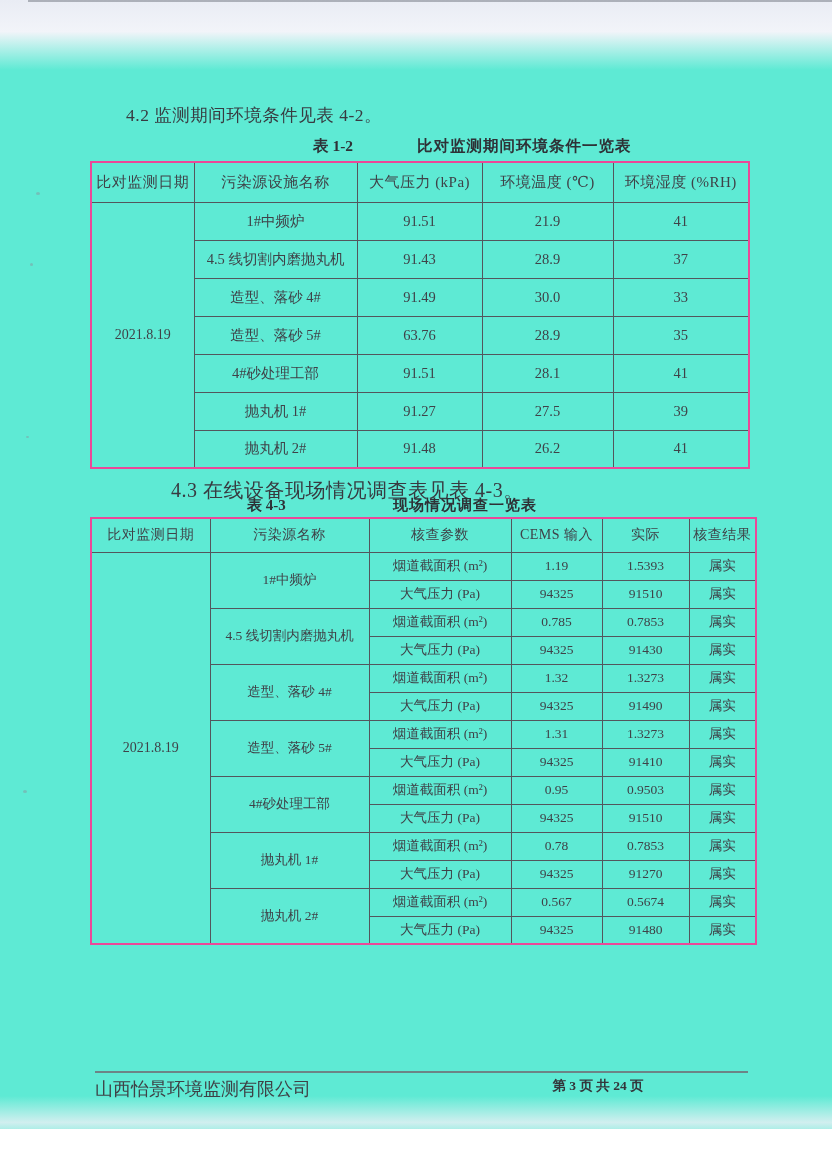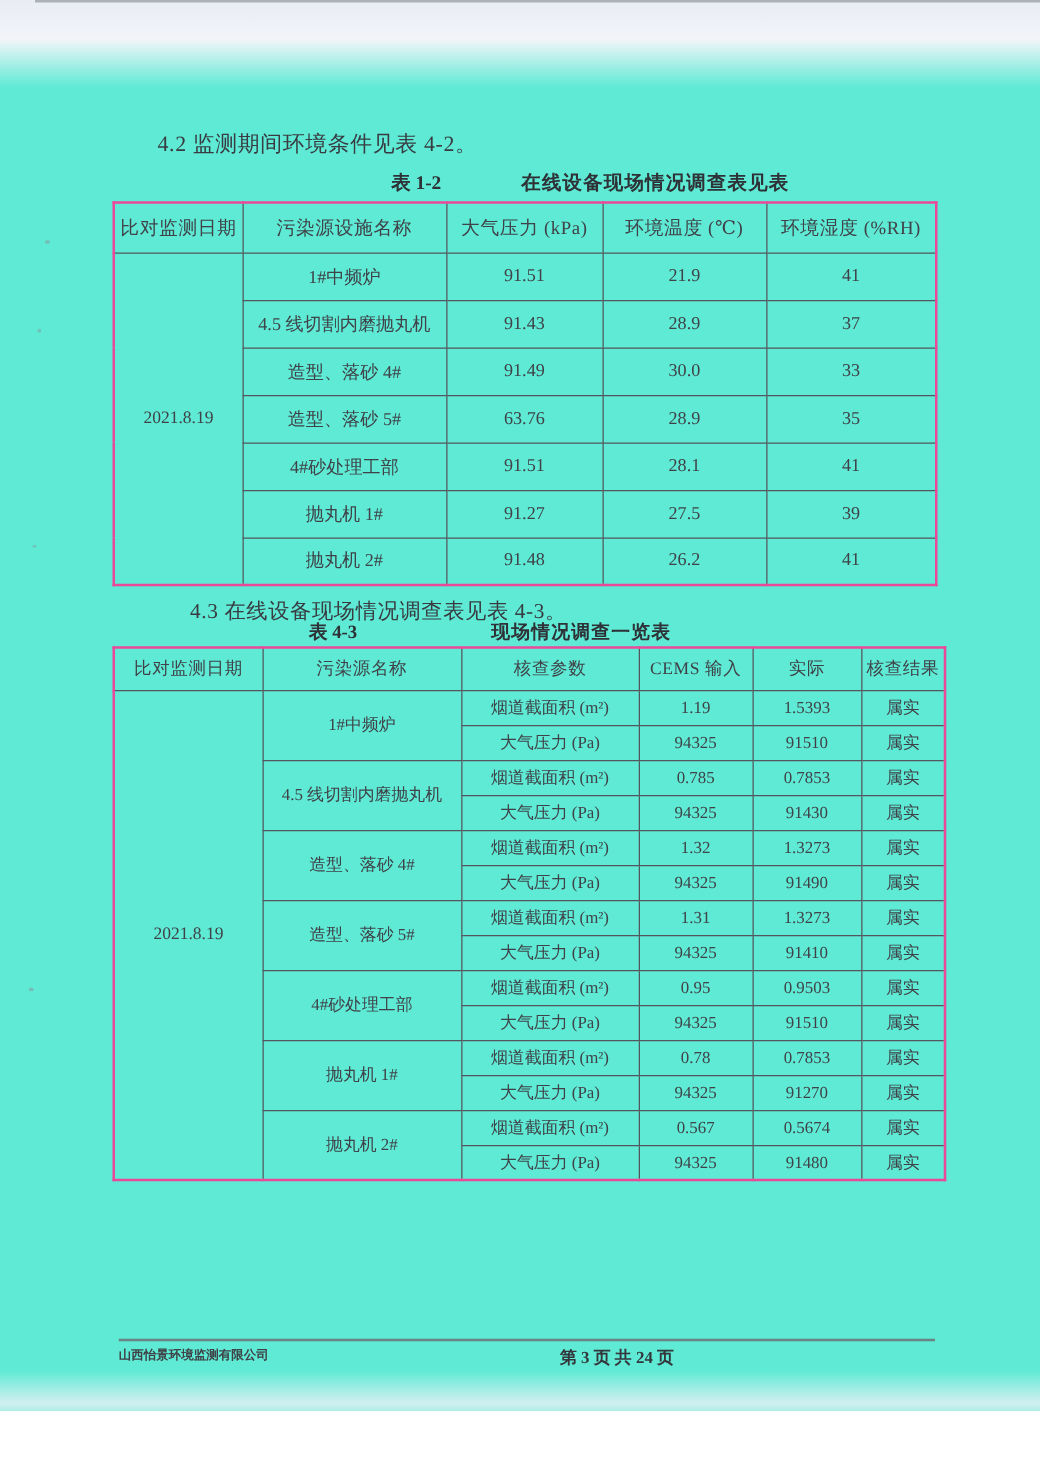--- a/index.html
+++ b/index.html
@@ -44,40 +44,40 @@
   .t43 th{font-size:14px;letter-spacing:.5px;}
   .t43 td{font-size:13.5px;}
   .t43 tr.head{height:34px;}
   .t43 tr.row{height:28px;}
   .para{
     position:absolute;left:96px;top:956px;width:656px;
     font-size:17.5px;line-height:31.5px;text-align:justify;
     text-indent:64px;margin:0;letter-spacing:.3px;
   }
   .footer-rule{position:absolute;left:95px;top:1071px;width:653px;height:2px;background:#6f7278;opacity:.85;}
-  .footer-company{position:absolute;left:95px;top:1077px;font-size:10px;color:#3f4146;white-space:nowrap;font-weight:bold;}
-  .footer-page{position:absolute;left:448px;top:1077px;width:300px;text-align:left;font-size:13.5px;font-weight:bold;color:#33363b;white-space:nowrap;}
+  .footer-company{position:absolute;left:95px;top:1077px;font-size:18px;color:#3f4146;white-space:nowrap;}
+  .footer-page{position:absolute;left:448px;top:1077px;width:300px;text-align:center;font-size:13.5px;font-weight:bold;color:#33363b;white-space:nowrap;}
 </style>
 </head>
 <body>
 
 <div class="page">
 
   <div class="scan-top-band"></div>
   <div class="scan-top-edge"></div>
   <div class="scan-bottom-band"></div>
   <div class="speck" style="left:36px;top:192px;width:4px;height:3px;"></div>
   <div class="speck" style="left:30px;top:263px;width:3px;height:3px;"></div>
   <div class="speck" style="left:26px;top:436px;width:3px;height:2px;"></div>
   <div class="speck" style="left:23px;top:790px;width:4px;height:3px;"></div>
 
   <div class="sec-line" style="left:126px;top:103px;">4.2 监测期间环境条件见表 4-2。</div>
 
   <div class="caption" style="left:313px;top:136px;font-size:15.5px;">表 1-2</div>
-  <div class="caption" style="left:417px;top:136px;font-size:15.5px;letter-spacing:1px;">在线设备现场情况调查表见表</div>
+  <div class="caption" style="left:417px;top:136px;font-size:15.5px;letter-spacing:1px;">比对监测期间环境条件一览表</div>
 
   <table class="doc-table t42">
     <colgroup>
       <col style="width:103px">
         <col style="width:163px">
         <col style="width:125px">
         <col style="width:131px">
         <col style="width:136px">
     </colgroup>
     <tbody>
@@ -127,21 +127,21 @@
     </tr>
     <tr class="row">
       <td>抛丸机 2#</td>
       <td>91.48</td>
       <td>26.2</td>
       <td>41</td>
     </tr>
   </tbody>
     </table>
 
-  <div class="sec-line" style="left:152px;top:477px;font-size:17px;">4.3 在线设备现场情况调查表见表 4-3。</div>
+  <div class="sec-line" style="left:171px;top:477px;font-size:20px;">4.3 在线设备现场情况调查表见表 4-3。</div>
 
   <div class="caption" style="left:247px;top:496px;font-size:15px;text-align:center;">表 4-3</div>
   <div class="caption" style="left:393px;top:496px;font-size:15px;letter-spacing:1px;">现场情况调查一览表</div>
 
   <table class="doc-table t43">
     <colgroup>
       <col style="width:119px">
         <col style="width:159px">
         <col style="width:142px">
         <col style="width:91px">

